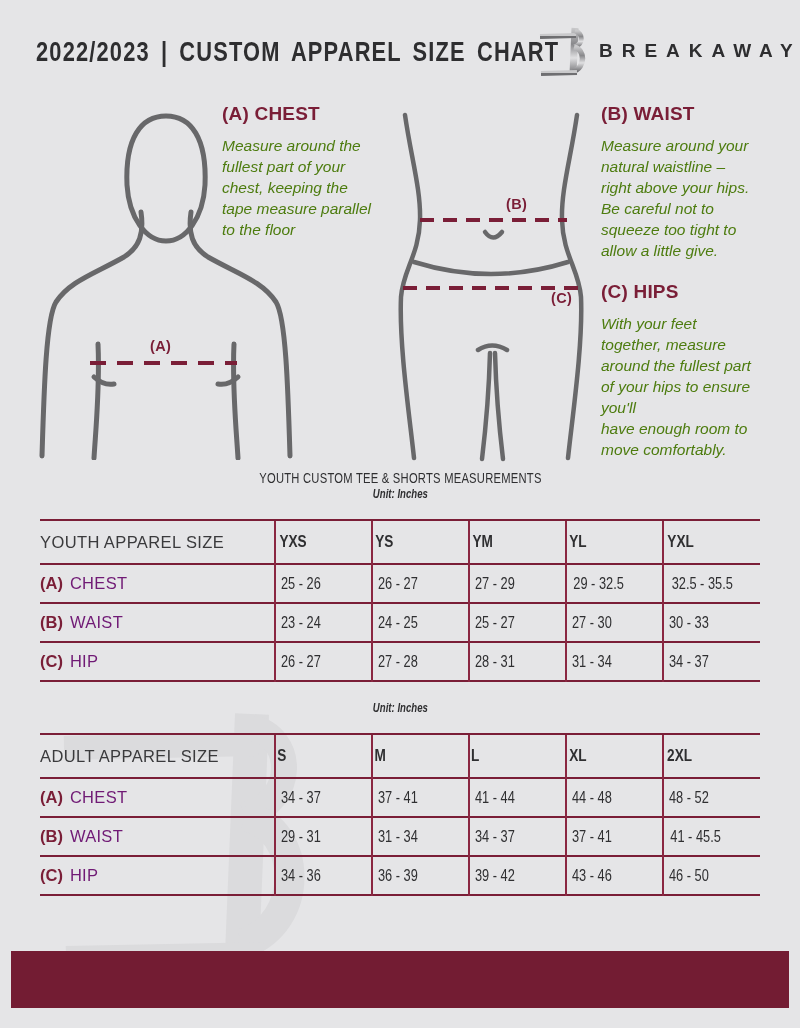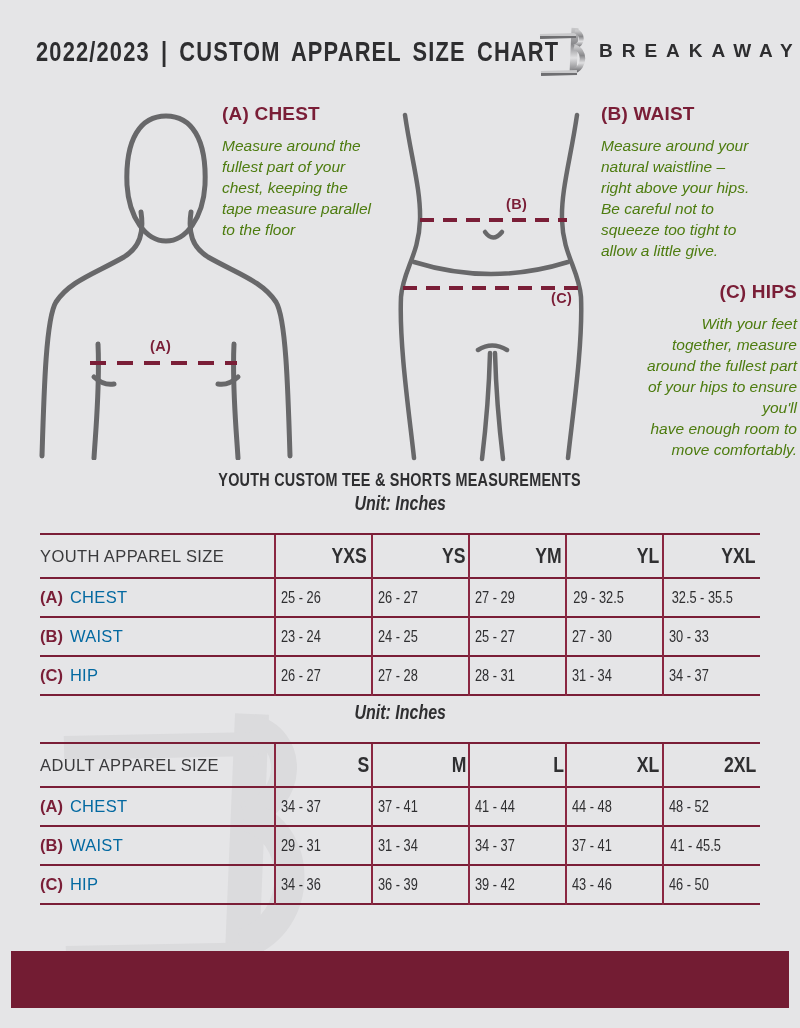--- a/index.html
+++ b/index.html
@@ -21,32 +21,32 @@
   .figure-svg{position:absolute;z-index:1;}
   .marker-label{position:absolute;z-index:2;color:#7A1E37;font-weight:700;font-size:14.5px;letter-spacing:.3px;}
 
   
   .guide{position:absolute;z-index:1;}
   .guide-heading{color:#7A1E37;font-weight:800;font-size:19px;letter-spacing:.2px;}
   .guide-desc{margin-top:10px;color:#4d7c0f;font-style:italic;font-size:15.5px;line-height:1.36;white-space:pre-line;}
 
   
   .table-block{position:absolute;left:40px;width:720px;text-align:center;z-index:1;}
-  .tb-title{font-size:18px;font-weight:700;color:#2F2F31;letter-spacing:.3px;}
-  .tb-unit{font-size:20px;font-style:italic;font-weight:600;color:#2F2F31;margin-top:1px;}
+  .tb-title{font-size:14px;font-weight:400;color:#2F2F31;letter-spacing:.3px;}
+  .tb-unit{font-size:12px;font-style:italic;font-weight:600;color:#2F2F31;margin-top:1px;}
   table.size-table{border-collapse:collapse;width:720px;table-layout:fixed;margin-top:18px;border-bottom:2px solid #7A1E37;}
   .size-table th,.size-table td{border-top:2px solid #7A1E37;padding:0;background:transparent;}
   .size-table th:not(:first-child),.size-table td:not(:first-child){border-left:2px solid #8A2741;}
   tr.hrow{height:44px;}
   tr.drow{height:39px;}
   .label-head{text-align:left;padding-left:16px;font-weight:400;font-size:16.5px;color:#3A3A3C;letter-spacing:.4px;}
-  .size-head{font-size:22px;font-weight:700;color:#2F2F31;text-align:right;}
+  .size-head{font-size:17px;font-weight:700;color:#2F2F31;text-align:left;}
   .label-cell{text-align:left;padding-left:16px;font-size:16.5px;}
   .row-marker{font-weight:700;color:#7A1E37;margin-right:7px;}
-  .row-label{color:#0369a1;letter-spacing:.3px;}
+  .row-label{color:#701a75;letter-spacing:.3px;}
   .val-cell{text-align:left;font-size:16px;color:#2F2F31;}
 
   
   .footer-bar{position:absolute;left:11px;top:951px;width:778px;height:66px;background:#731C33;z-index:2;}
 </style>
 </head>
 <body>
 
 <div class="page">
 
@@ -127,21 +127,21 @@
   <div class="guide" style="left:601px;top:103px;width:196px;">
     <div class="guide-heading">(B) WAIST</div>
     <div class="guide-desc">Measure around your
 natural waistline –
 right above your hips.
 Be careful not to
 squeeze too tight to
 allow a little give.</div>
   </div>
 
-  <div class="guide" style="left:601px;top:281px;width:196px;text-align:right;">
+  <div class="guide" style="left:601px;top:281px;width:196px;">
     <div class="guide-heading">(C) HIPS</div>
     <div class="guide-desc">With your feet
 together, measure
 around the fullest part
 of your hips to ensure
 you'll
 have enough room to
 move comfortably.</div>
   </div>
 

